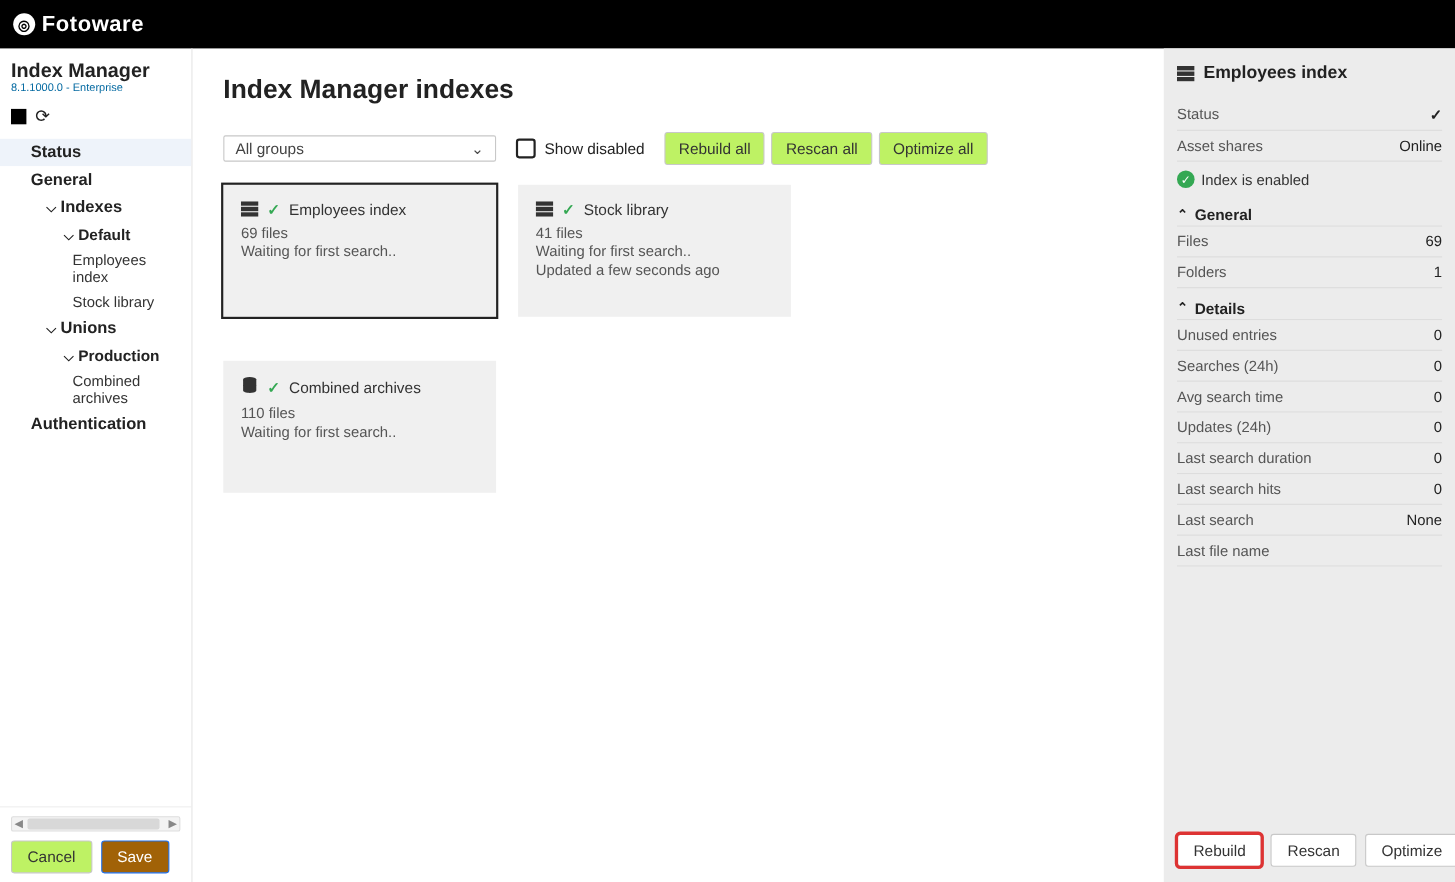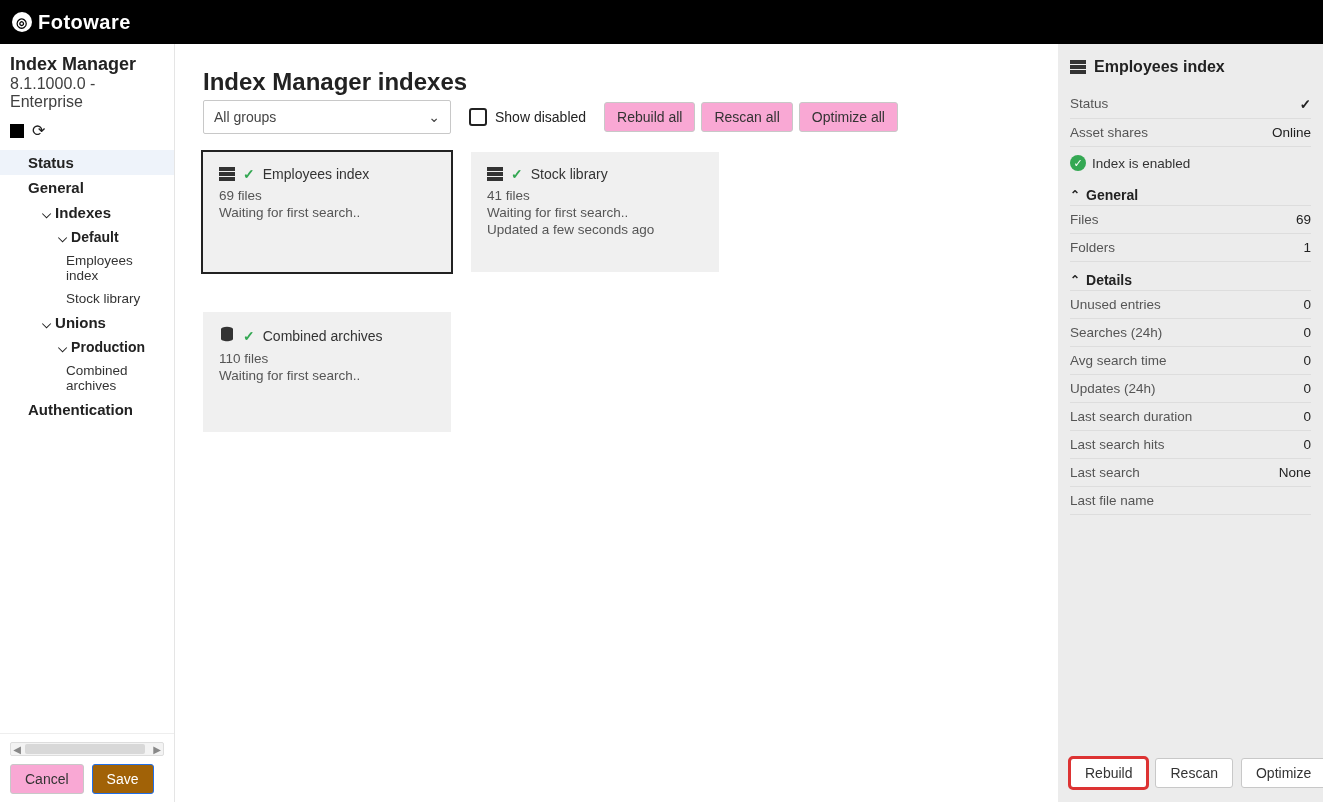--- a/index.html
+++ b/index.html
@@ -7,45 +7,45 @@
 
 .topbar { background: #000; height: 44px; display: flex; align-items: center; padding: 0 12px; }
 .logo { display: flex; align-items: center; gap: 6px; color: #fff; font-weight: 700; font-size: 20px; letter-spacing: 0.5px; }
 .logo-icon { width: 20px; height: 20px; border-radius: 50%; background: #fff; display: inline-flex; align-items: center; justify-content: center; color: #000; font-size: 13px; font-weight: 900; }
 
 .shell { display: flex; height: calc(802px - 44px); }
 
 .sidebar { width: 175px; border-right: 1px solid #e5e5e5; display: flex; flex-direction: column; padding: 10px 0 0 0; }
 .sidebar-header { padding: 0 10px 6px 10px; }
 .app-title { font-weight: 700; font-size: 18px; color: #222; }
-.app-version { font-size: 16px; color: #404040; }
+.app-version { font-size: 10px; color: #0369a1; }
 .sidebar-icons { display: flex; gap: 8px; padding: 4px 10px 10px 10px; align-items: center; }
 .sidebar-icons .sq { width: 14px; height: 14px; background: #000; }
 .sidebar-icons .reload { font-size: 16px; }
 .nav { flex: 1; overflow: auto; }
 .nav-item { padding: 4px 10px 4px 18px; cursor: pointer; }
 .nav-item.bold { font-weight: 700; font-size: 15px; padding-left: 28px; }
 .nav-item.active { background: #eef3fa; }
 .nav-item.sub { padding-left: 40px; font-weight: 700; font-size: 14px; }
 .nav-item.leaf { padding-left: 66px; font-weight: 400; font-size: 13.5px; color: #333; }
 .nav-item.caret::before { content: "⌵"; display: inline-block; transform: rotate(0deg); font-size: 12px; margin-right: 4px; }
 .nav-item.caret { padding-left: 16px; margin-left: 26px; }
 .nav-item.caret.sub { padding-left: 32px; }
 .sidebar-footer { border-top: 1px solid #eee; padding: 8px 10px; }
 .scroll-track { height: 14px; background: #f3f3f3; border: 1px solid #ddd; border-radius: 2px; position: relative; margin-bottom: 8px; display: flex; align-items: center; }
 .scroll-track .arrow { width: 12px; text-align: center; color: #888; font-size: 10px; }
 .scroll-thumb { background: #d8d8d8; height: 10px; flex: 0 0 120px; margin: 0 2px; border-radius: 2px; }
-.btn { border: 1px solid #c8c8c8; background: #f9a8d4; padding: 6px 14px; border-radius: 3px; font-size: 14px; cursor: pointer; color: #333; }
+.btn { border: 1px solid #c8c8c8; background: #bef264; padding: 6px 14px; border-radius: 3px; font-size: 14px; cursor: pointer; color: #333; }
 .btn.primary { background: #a16207; border-color: #1f6feb; color: #fff; }
 .btn-row { display: flex; gap: 8px; }
 
 .main { flex: 1; padding: 24px 28px; overflow: auto; }
-.page-title { font-size: 24px; font-weight: 700; margin-bottom: 4px; }
+.page-title { font-size: 24px; font-weight: 700; margin-bottom: 24px; }
 .toolbar { display: flex; align-items: center; gap: 18px; margin-bottom: 18px; }
-.select { border: 1px solid #c8c8c8; height: 34px; width: 248px; padding: 0 10px; display: flex; align-items: center; justify-content: space-between; border-radius: 2px; cursor: pointer; color: #444; }
+.select { border: 1px solid #c8c8c8; height: 24px; width: 248px; padding: 0 10px; display: flex; align-items: center; justify-content: space-between; border-radius: 2px; cursor: pointer; color: #444; }
 .checkbox { width: 18px; height: 18px; border: 2px solid #222; border-radius: 3px; display: inline-block; vertical-align: middle; }
 .chk-wrap { display: flex; align-items: center; gap: 8px; cursor: pointer; justify-content: center; }
 .toolbar .btn { padding: 6px 12px; }
 .toolbar-btns { display: flex; gap: 6px; }
 
 .cards { display: flex; flex-wrap: wrap; gap: 20px; }
 .card { width: 248px; height: 120px; background: #f0f0f0; padding: 14px 16px; position: relative; cursor: pointer; }
 .card.selected { outline: 2px solid #222; }
 .card-title { display: flex; align-items: center; gap: 8px; margin-bottom: 6px; color: #333; }
 .card-lines { color: #555; font-size: 13.5px; display: flex; flex-direction: column; gap: 2px; }

